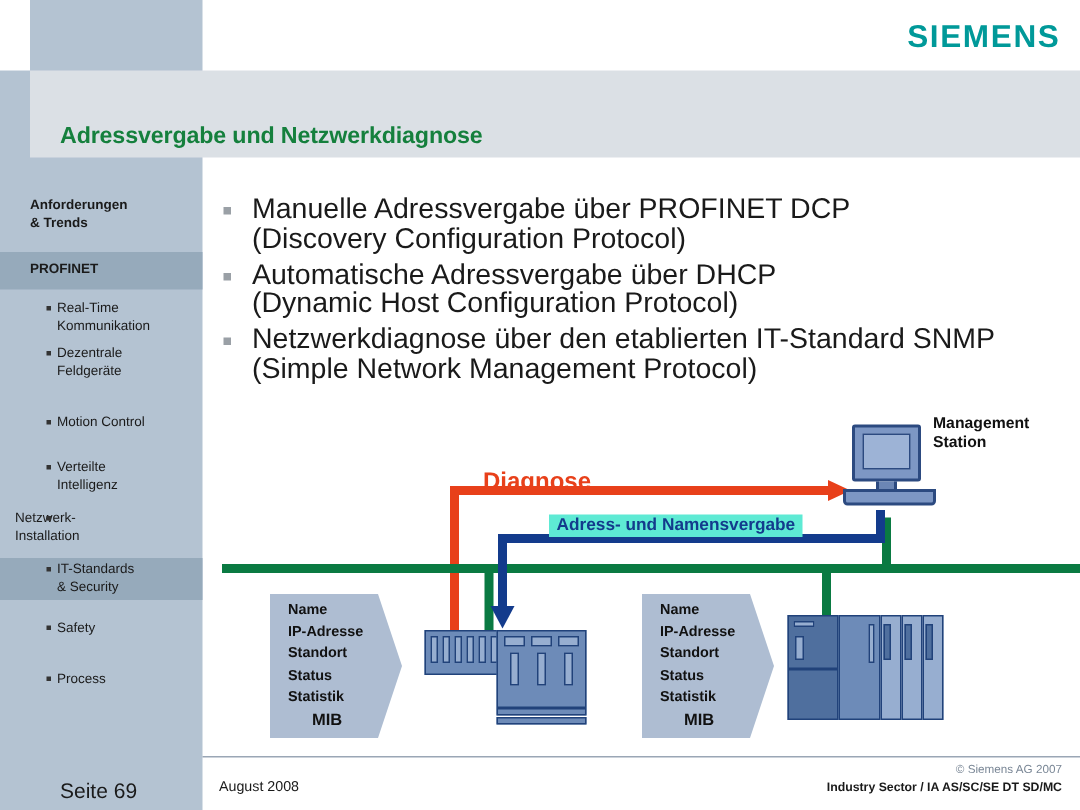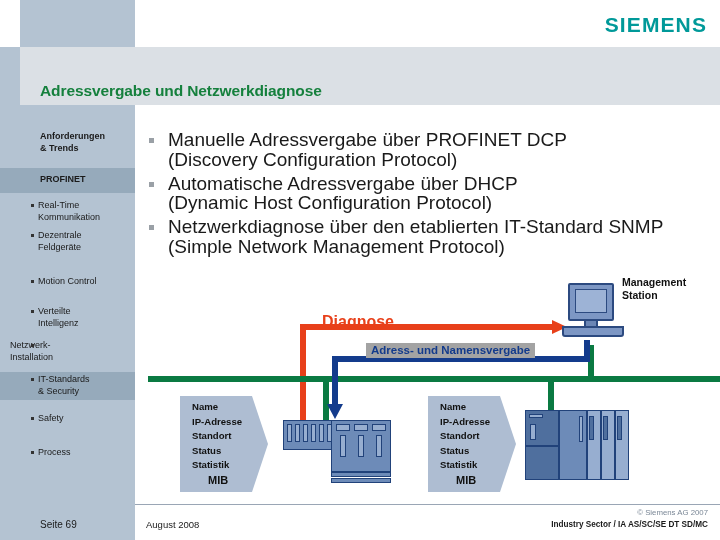--- a/index.html
+++ b/index.html
@@ -60,21 +60,21 @@
   .nav-item {
     position: absolute;
     left: 0; width: 135px;
     padding-left: 40px;
     font-size: 9px;
     color: #1a1a1a;
     line-height: 11.5px;
   }
   .nav-item.head {
     font-weight: bold;
-    padding-left: 40px;
+    padding-left: 20px;
   }
   .nav-item.sub { padding-left: 38px; }
   .nav-item.sub .sq {
     position: absolute; left: 31px; top: 4px;
     width: 3px; height: 3px;
     background: #333333;
   }
   .nav-item.active { background: #96aabb; }
 
   
@@ -163,21 +163,21 @@
     position: absolute; left: 327px; top: 404px;
     width: 0; height: 0;
     border-left: 8px solid transparent;
     border-right: 8px solid transparent;
     border-top: 15px solid #133b8c;
   }
   .label-address {
     position: absolute; left: 366px; top: 343px;
     font-size: 11.5px; font-weight: bold;
     color: #133b8c;
-    background: #a3a3a3;
+    background: #5eead4;
     padding: 1px 5px 2px 5px;
     white-space: nowrap;
   }
 
   
   .ms-icon {
     position: absolute; left: 562px; top: 283px;
     width: 62px; height: 58px;
   }
   .ms-monitor {
@@ -244,21 +244,21 @@
   .mod-dark { background: #4f6f9e; }
 
   
   .footer-rule {
     position: absolute; left: 135px; top: 504px;
     width: 585px; height: 1px;
     background: #9aa6b5;
   }
   .footer-page {
     position: absolute; left: 40px; top: 519px;
-    font-size: 10px; color: #1a1a1a;
+    font-size: 14px; color: #1a1a1a;
   }
   .footer-date {
     position: absolute; left: 146px; top: 519px;
     font-size: 9.5px; color: #1a1a1a;
   }
   .footer-copy {
     position: absolute; right: 12px; top: 508px;
     font-size: 7.8px; color: #7a8796;
     text-align: right;
   }

